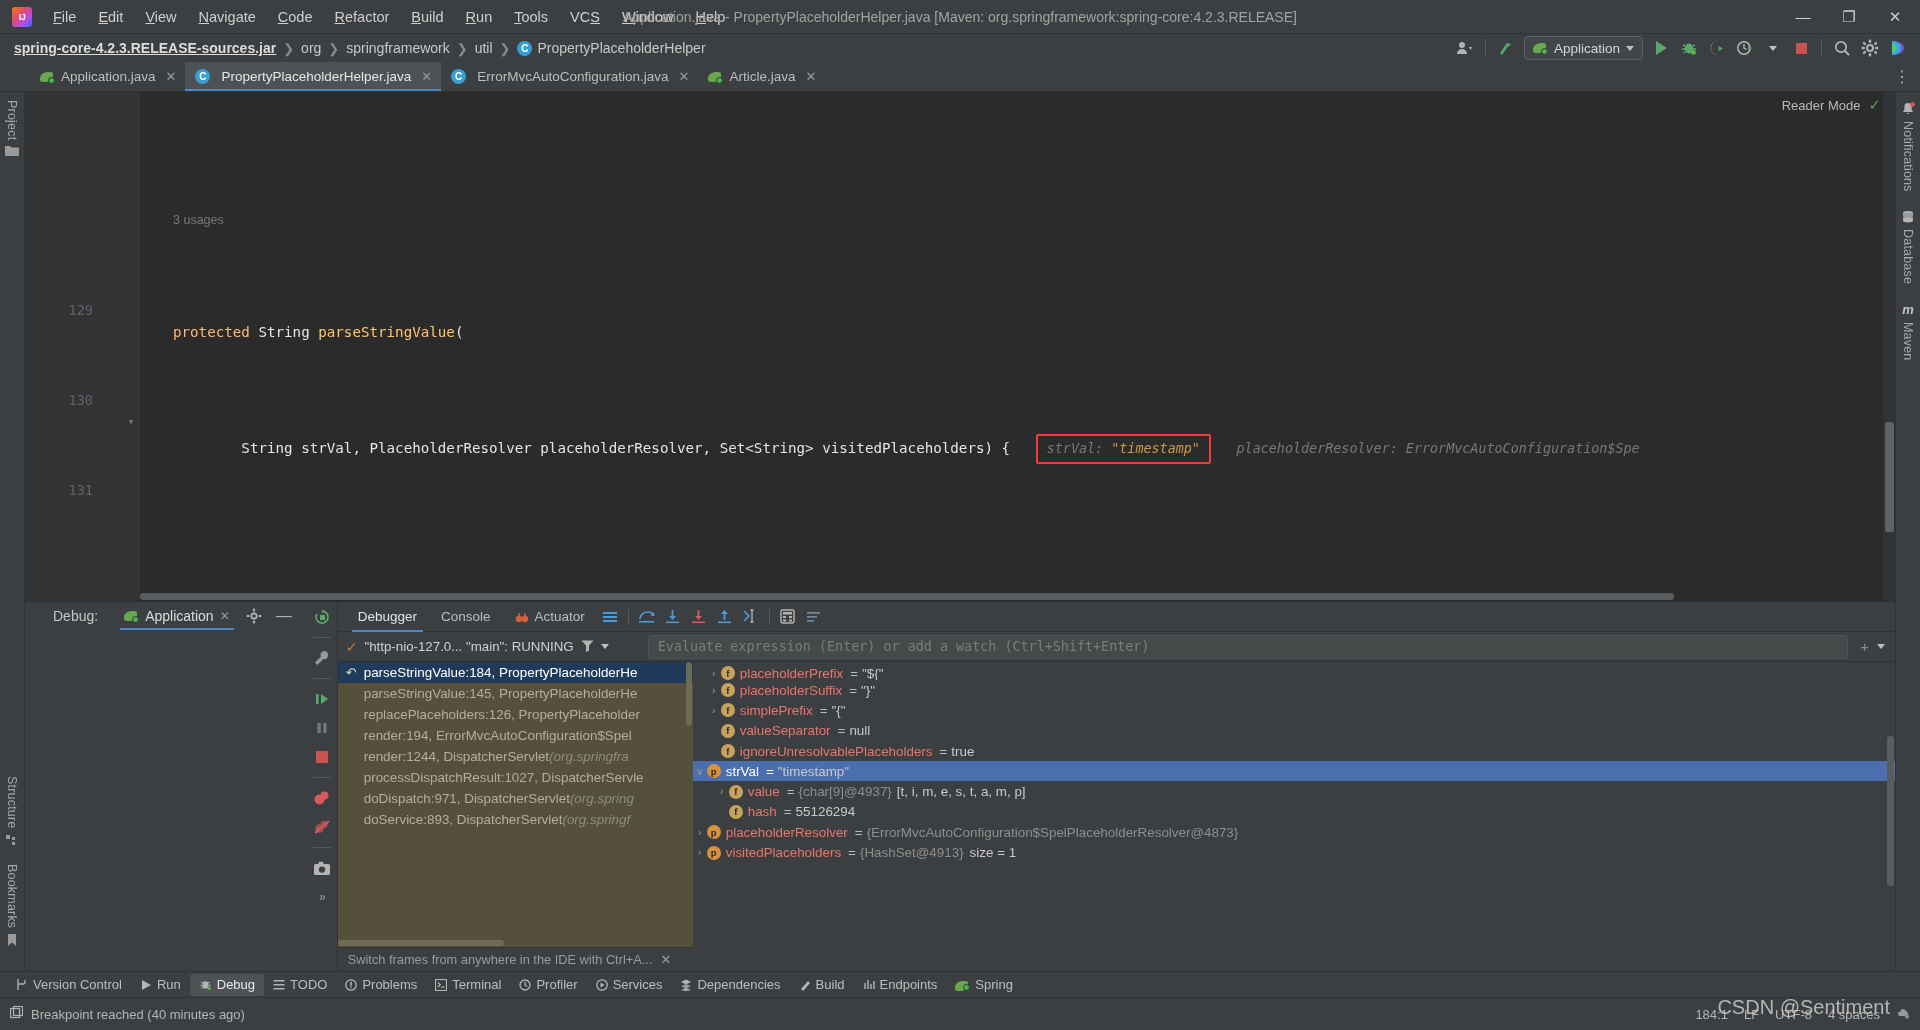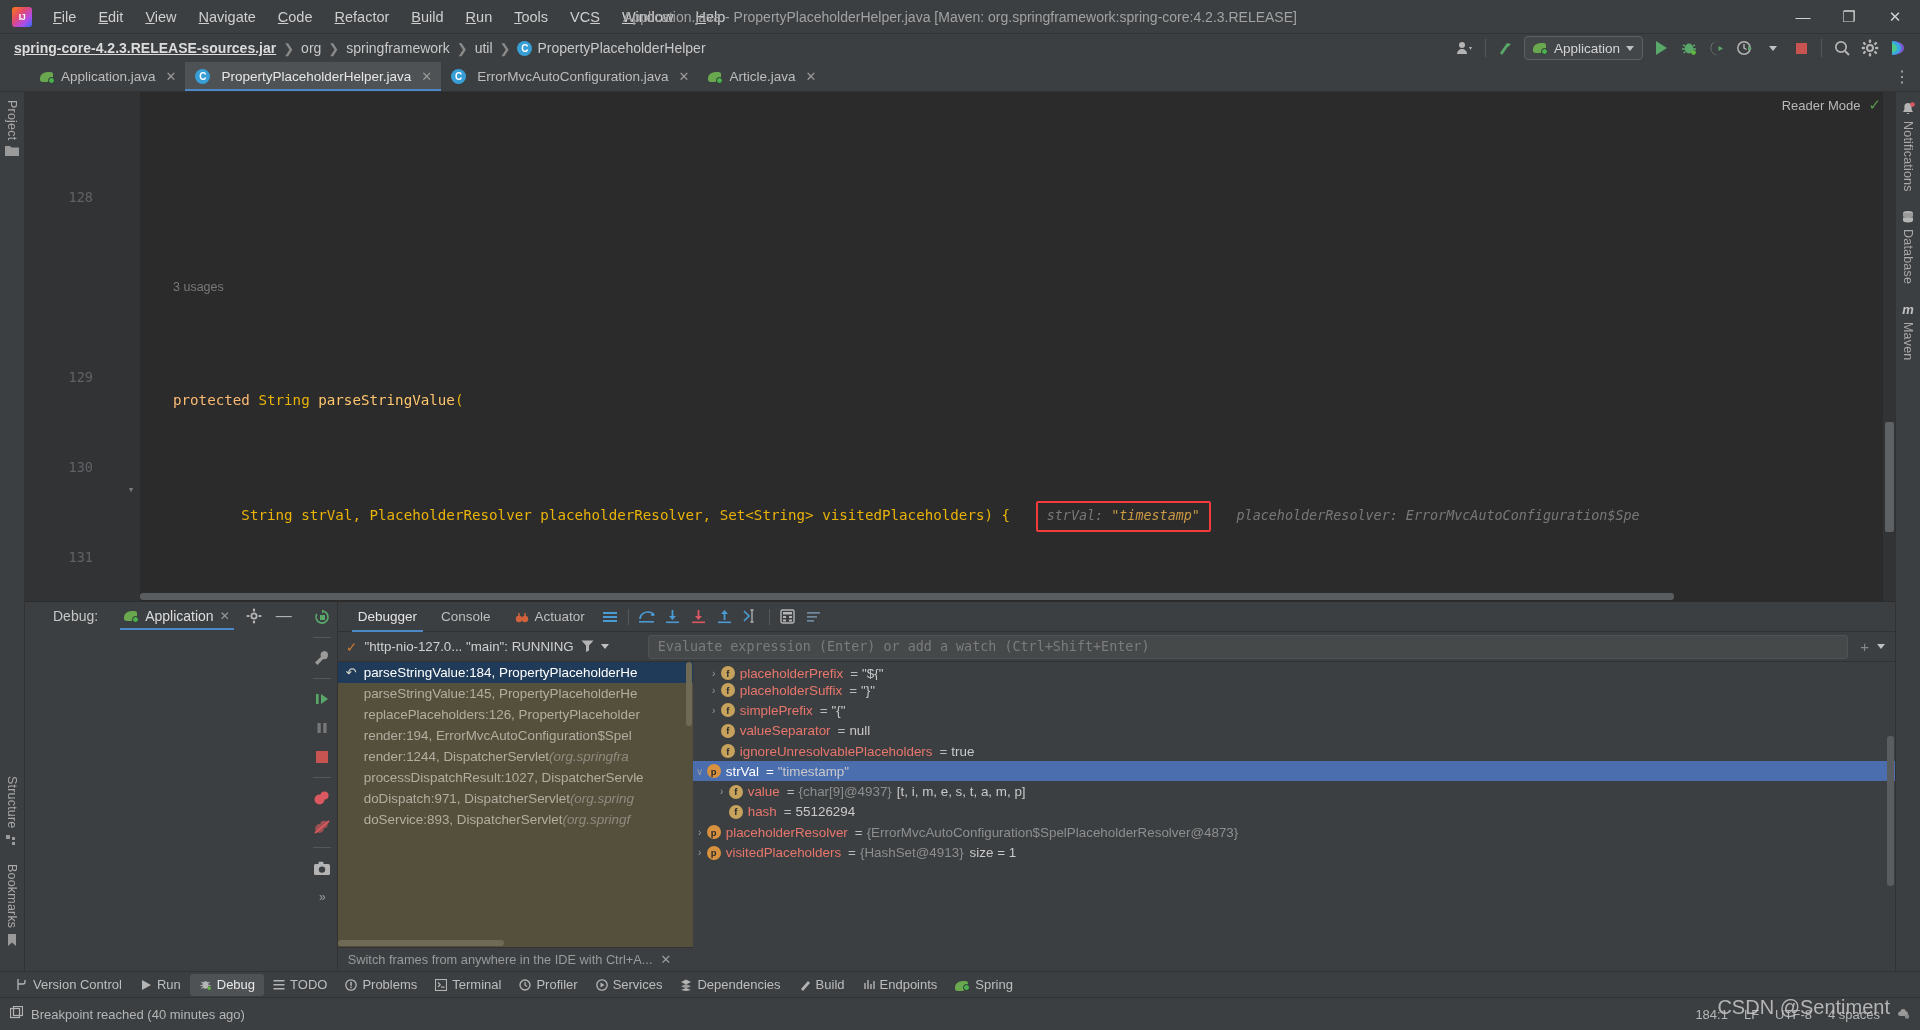--- a/index.html
+++ b/index.html
@@ -149,21 +149,21 @@
     position: absolute; left: 0; width: 68px; text-align: right; color: #606366; font-size: 13.5px;
   }
   .fold {
     position: absolute; left: 100px; width: 12px; text-align: center; color: #7a7a7a; font-size: 11px;
   }
   .ltext { position: absolute; left: 148px; }
   .usages { color: #787878; font-size: 12.5px; font-family: "Liberation Sans", sans-serif; }
 
   .kw { color: #fdba74; }
   .fn { color: #ffc66d; }
-  .plain { color: #eab308; }
+  .plain { color: #e5e5e5; }
 
   .hint {
     color: #787878; font-style: italic; font-size: 13.4px;
   }
   .hint .hv { color: #cc9a44; }
   .boxed {
     display: inline-block; border: 2px solid #f23b3b; padding: 2px 9px; border-radius: 2px;
     vertical-align: middle;
   }
   .scroll-marks { position: absolute; right: 0; top: 0; bottom: 0; width: 12px; background: #313335; }
@@ -482,23 +482,20 @@
       <div class="editor">
         <div class="gutter"></div>
 
         <div class="readerbar">
           <span>Reader Mode</span>
           <span class="check-ok">✓</span>
         </div>
 
         <div class="code">
 
-          <div class="ln">
-            <span class="lnum">128</span>
-          </div>
 
           <div class="ln">
             <span class="ltext usages">3 usages</span>
           </div>
 
           <div class="ln">
             <span class="lnum">129</span>
             <span class="ltext"><span class="kw">protected</span> <span class="plain">String</span> <span class="fn">parseStringValue</span><span class="plain">(</span></span>
           </div>
 

